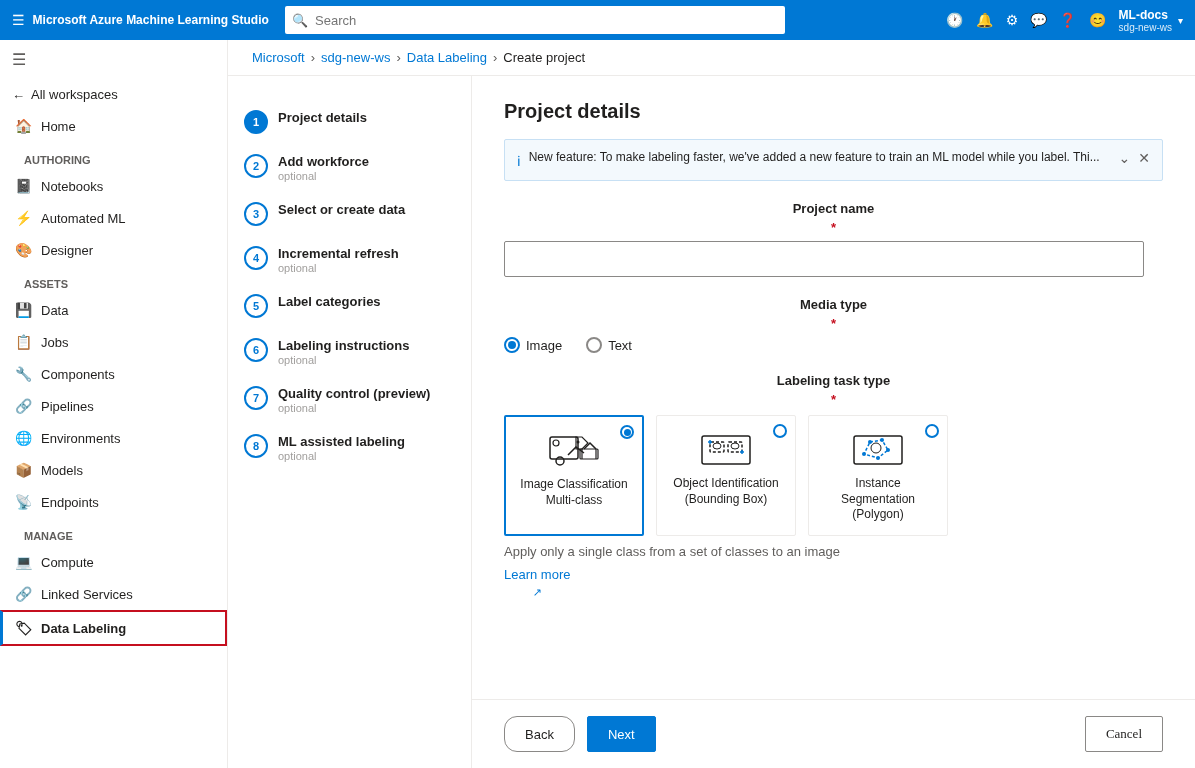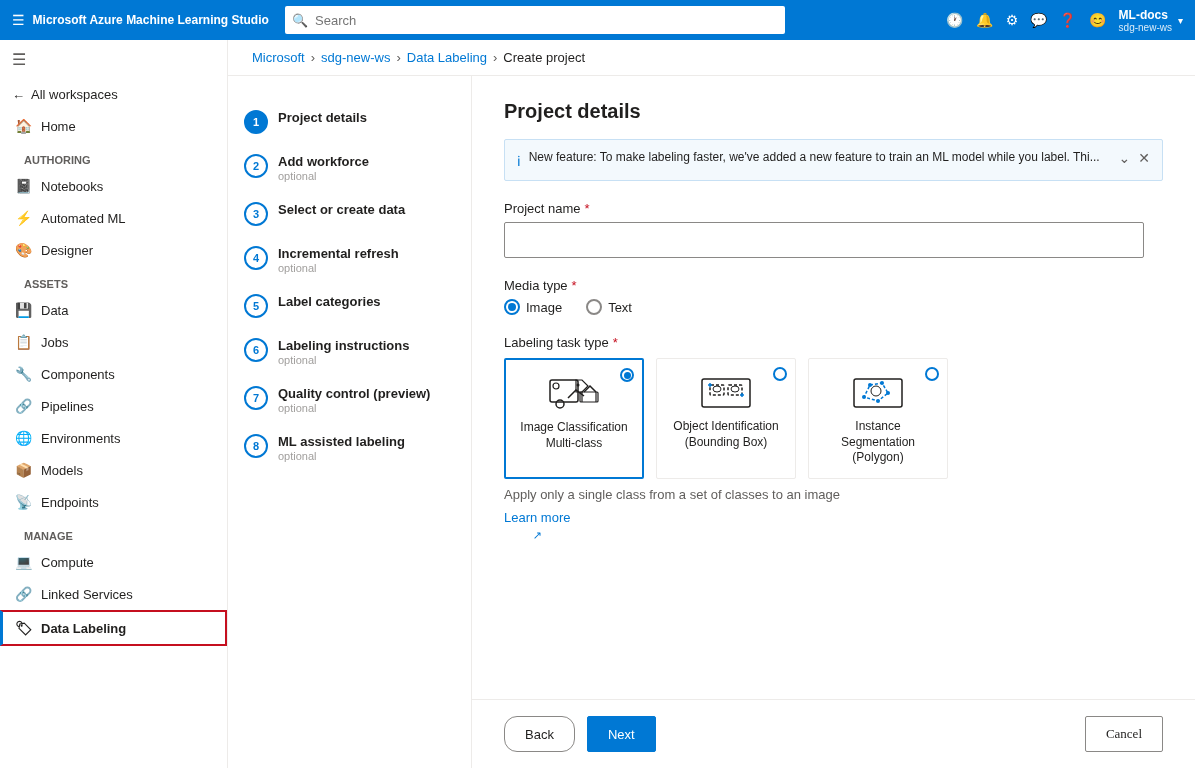--- a/index.html
+++ b/index.html
@@ -92,21 +92,21 @@
       padding: 10px 12px; margin-bottom: 20px; font-size: 12px; color: #201f1e;
     }
     .info-icon { color: #0078d4; font-size: 14px; flex-shrink: 0; margin-top: 1px; }
     .info-text { flex: 1; }
     .info-actions { display: flex; align-items: center; gap: 8px; }
     .info-expand { color: #605e5c; cursor: pointer; font-size: 14px; }
     .info-close { color: #605e5c; cursor: pointer; font-size: 14px; }
 
     
     .field-group { margin-bottom: 20px; }
-    .field-label { font-size: 13px; font-weight: 400; margin-bottom: 6px; display: flex; align-items: center; gap: 4px; }
+    .field-label { font-size: 13px; font-weight: 700; margin-bottom: 6px; display: flex; align-items: center; gap: 4px; flex-direction: column; }
     .required { color: #c50f1f; }
     .text-input {
       width: 100%; max-width: 640px; height: 36px; border: 1px solid #8a8886;
       padding: 0 8px; font-size: 13px; color: #201f1e; border-radius: 2px; outline: none;
     }
 
     
     .radio-group { display: flex; gap: 24px; align-items: center; }
     .radio-item { display: flex; align-items: center; gap: 6px; cursor: pointer; font-size: 13px; }
     .radio-circle {

